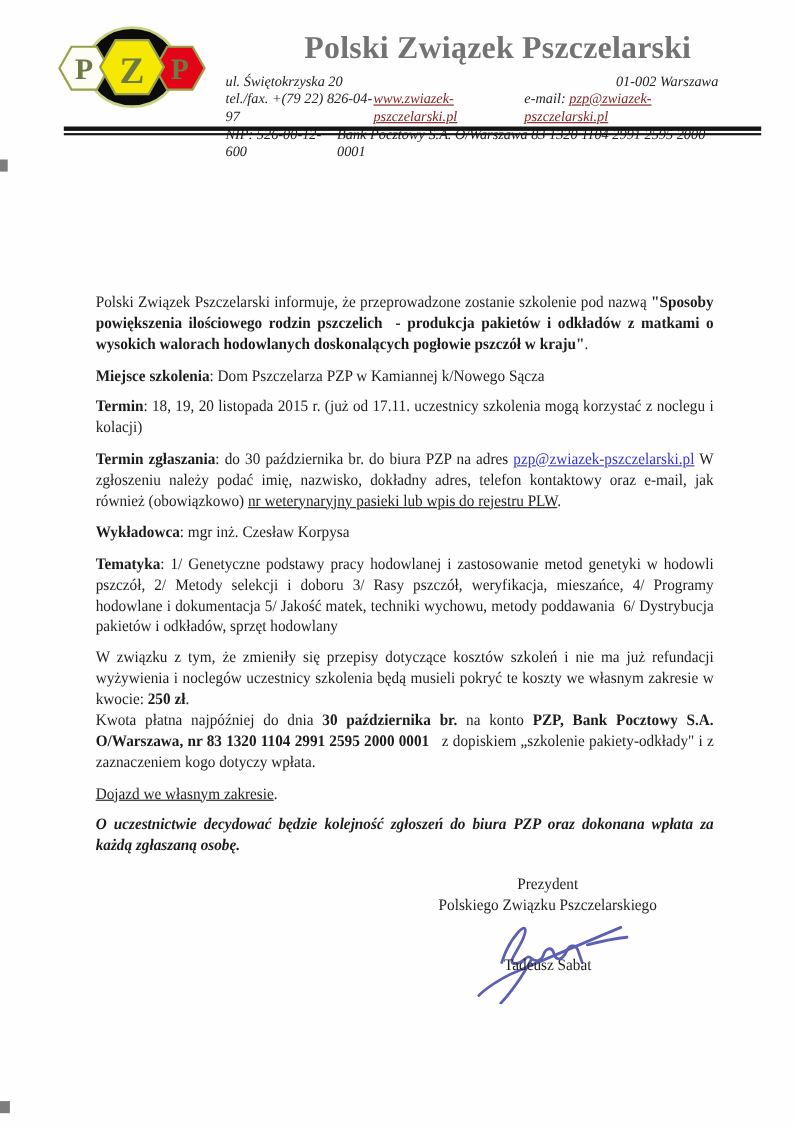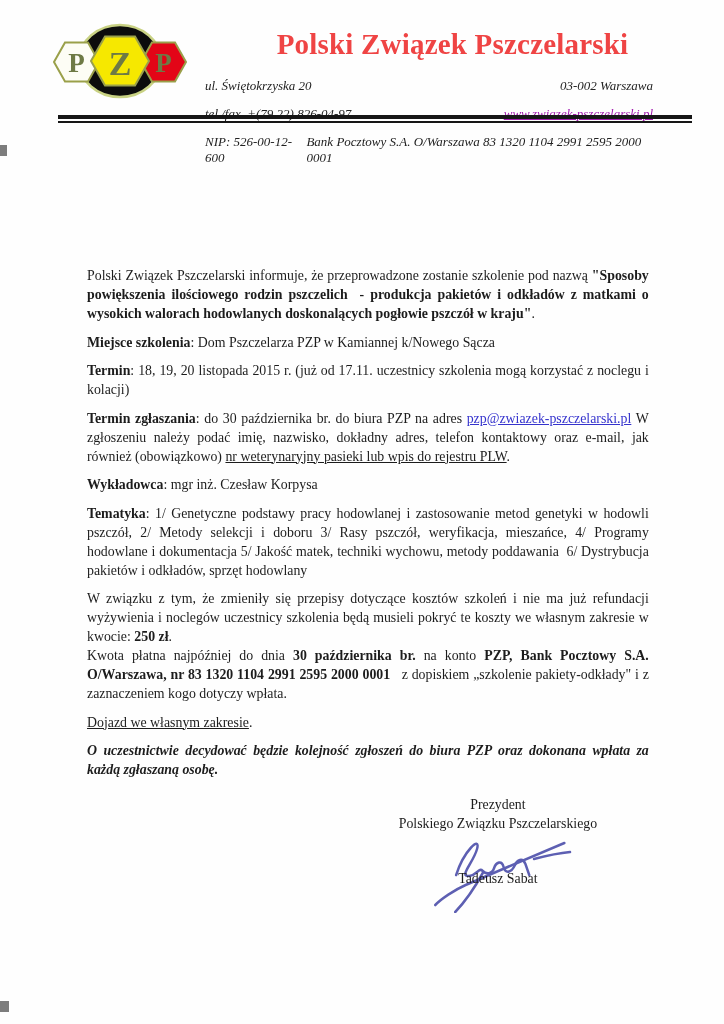--- a/index.html
+++ b/index.html
@@ -5,29 +5,29 @@
   html,body{margin:0;padding:0;background:#8a8a8a;}
   .page{
     position:relative; width:724px; height:1024px; background:#fefefe;
     margin:0 auto; overflow:hidden;
     font-family:"Liberation Serif", serif; color:#1c1c1c;
   }
   
   .logo{position:absolute; left:52px; top:20px; width:136px; height:80px;}
   .org-title{
     position:absolute; left:205px; top:28px; width:495px;
-    font-size:29px; font-weight:bold; text-align:center; color:#ef4444;
+    font-size:29px; font-weight:bold; text-align:center; color:#737373;
     letter-spacing:0.2px; white-space:nowrap;
   }
   .contact{
     position:absolute; left:205px; top:66px; width:448px;
     font-size:13px; font-style:italic; color:#222;
   }
-  .contact-row{display:flex; justify-content:space-between; align-items:flex-start; line-height:16px;margin-top:12px;}
-  .hlink{color:#a21caf; text-decoration:underline; cursor:pointer;}
+  .contact-row{display:flex; justify-content:space-between; align-items:flex-start; line-height:16px;}
+  .hlink{color:#7f1d1d; text-decoration:underline; cursor:pointer;}
   .rule{position:absolute; left:58px; top:115px; width:634px;}
   .rule .thick{height:4px; background:#161616;}
   .rule .gap{height:2px;}
   .rule .thin{height:2px; background:#161616;}
   .date-line{
     position:absolute; top:126px; right:99px;
     font-size:14.5px; color:#1c1c1c;
   }
   
   .edge-mark{position:absolute; left:0; background:rgba(55,55,55,0.65);}
@@ -64,25 +64,29 @@
     <text x="24.5" y="52" font-family="Liberation Serif, serif" font-size="27" font-weight="bold" fill="#6e7a45" text-anchor="middle">P</text>
     <text x="68" y="55" font-family="Liberation Serif, serif" font-size="34" font-weight="bold" fill="#6e7a45" text-anchor="middle">Z</text>
     <text x="111.5" y="52" font-family="Liberation Serif, serif" font-size="27" font-weight="bold" fill="#6e7a45" text-anchor="middle">P</text>
   </svg>
 
   <div class="org-title">Polski Związek Pszczelarski</div>
 
   <div class="contact">
     <div class="contact-row">
       <span>ul. Świętokrzyska 20</span>
-      <span>03-002 Warszawa</span>
+      <span>01-002 Warszawa</span>
     </div>
     <div class="contact-row">
       <span>tel./fax. +(79 22) 826-04-97</span>
       <span class="hlink">www.zwiazek-pszczelarski.pl</span>
+      <span>
+        <span>e-mail:</span>
+        <span class="hlink">pzp@zwiazek-pszczelarski.pl</span>
+      </span>
     </div>
     <div class="contact-row">
       <span>NIP: 526-00-12-600</span>
       <span>Bank Pocztowy  S.A. O/Warszawa 83 1320 1104 2991 2595 2000 0001</span>
     </div>
   </div>
 
   <div class="rule">
     <div class="thick"></div>
       <div class="gap"></div>

